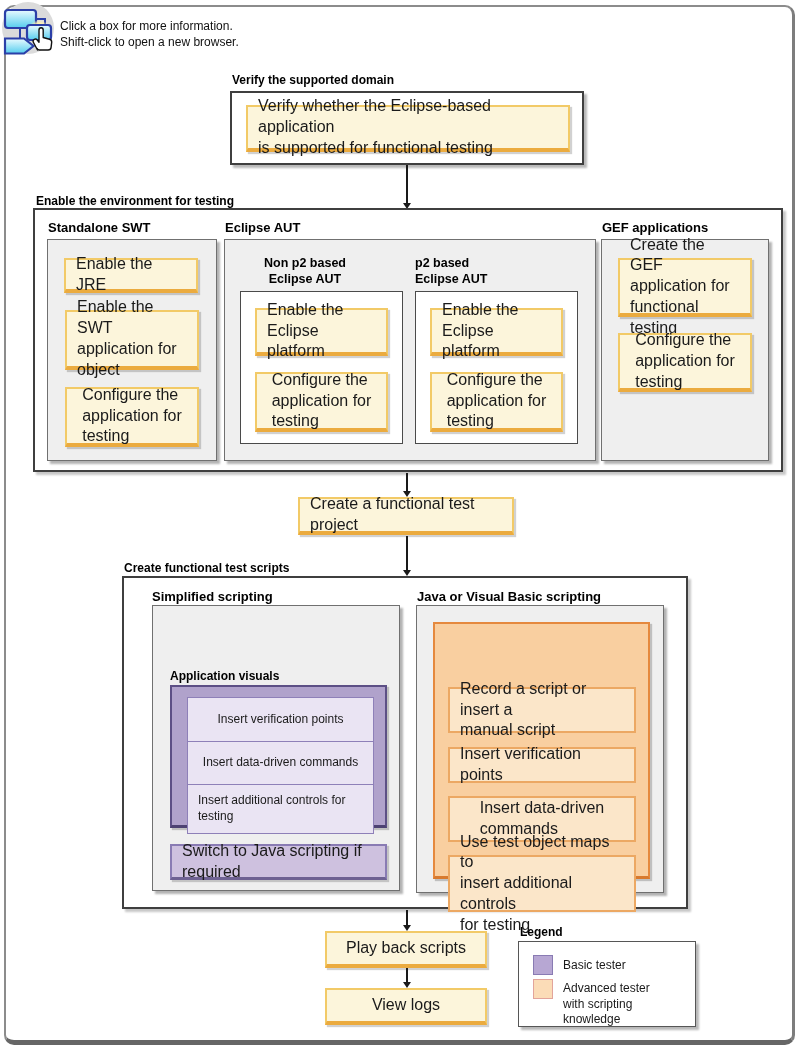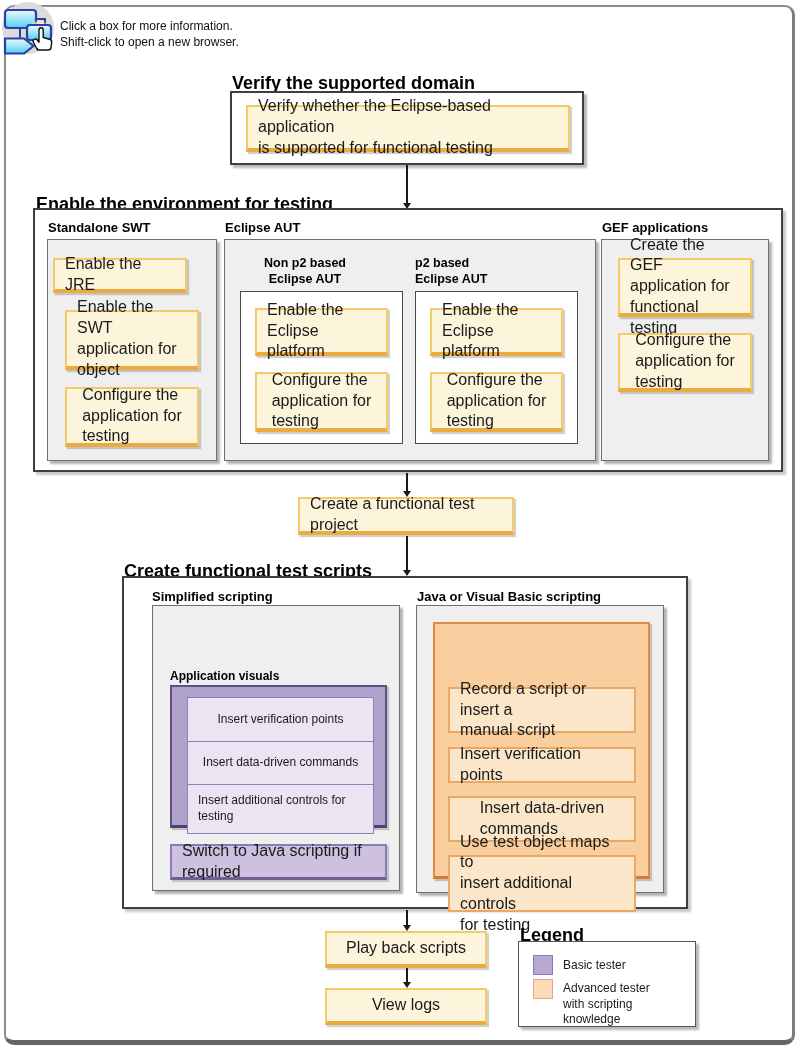--- a/index.html
+++ b/index.html
@@ -1,20 +1,20 @@
 <!DOCTYPE html>
 <html><head>
 <meta charset="utf-8">
 <style>
   html,body{margin:0;padding:0;background:#fff;}
   .page{position:relative;width:802px;height:1053px;background:#fff;
         font-family:"Liberation Sans",sans-serif;color:#1a1a1a;overflow:hidden;}
   .abs{position:absolute;box-sizing:border-box;}
   .canvas-border{border:2px solid #8c8c8c;border-bottom:5px solid #666;border-right:3px solid #7d7d7d;border-radius:10px;}
-  .sec-title{font-weight:bold;font-size:18px;color:#000;white-space:pre-line;}
+  .sec-title{font-weight:bold;font-size:12px;color:#000;white-space:pre-line;}
   .sub-title{font-weight:bold;font-size:12.5px;color:#000;white-space:pre-line;line-height:1.25;}
   .note{font-size:12px;line-height:1.35;color:#111;}
   .box-outline{background:#fff;border:2px solid #3f3f3f;box-shadow:3px 3px 2px rgba(0,0,0,.28);}
   .box-gray{background:#efefef;border:1px solid #707070;box-shadow:3px 3px 2px rgba(0,0,0,.30);}
   .box-sub{background:#fff;border:1px solid #4a4a4a;}
   .btn{display:flex;align-items:center;justify-content:center;text-align:left;
        font-size:16px;line-height:1.3;padding:3px 10px;}
   .btn span{white-space:pre-line;}
   .btn-y{background:#fcf5db;border:2px solid #f2ca67;border-bottom:4px solid #ebab3f;
          box-shadow:2px 2px 1px rgba(0,0,0,.18);}
@@ -79,21 +79,21 @@
     </div>
   </div>
 
   <div class="varrow" style="left:406px;top:165px;height:38px;"></div>
 
   <div class="abs sec-title" style="left:36px;top:194px;">Enable the environment for testing</div>
   <div class="abs box-outline" style="left:33px;top:208px;width:750px;height:264px;box-shadow:3px 3px 2px rgba(0,0,0,.22);">
 
     <div class="abs sub-title" style="left:13px;top:10px;font-size:13px;">Standalone SWT</div>
     <div class="abs box-gray" style="left:12px;top:29px;width:170px;height:222px;">
-      <div class="abs btn btn-y" style="left:5px;top:18px;width:134px;height:35px;">
+      <div class="abs btn btn-y" style="left:16px;top:18px;width:134px;height:35px;">
         <span>Enable the JRE</span>
       </div>
       <div class="abs btn btn-y" style="left:17px;top:70px;width:134px;height:60px;">
         <span>Enable the SWT
 application for
 object</span>
       </div>
       <div class="abs btn btn-y" style="left:17px;top:147px;width:134px;height:60px;">
         <span>Configure the
 application for

